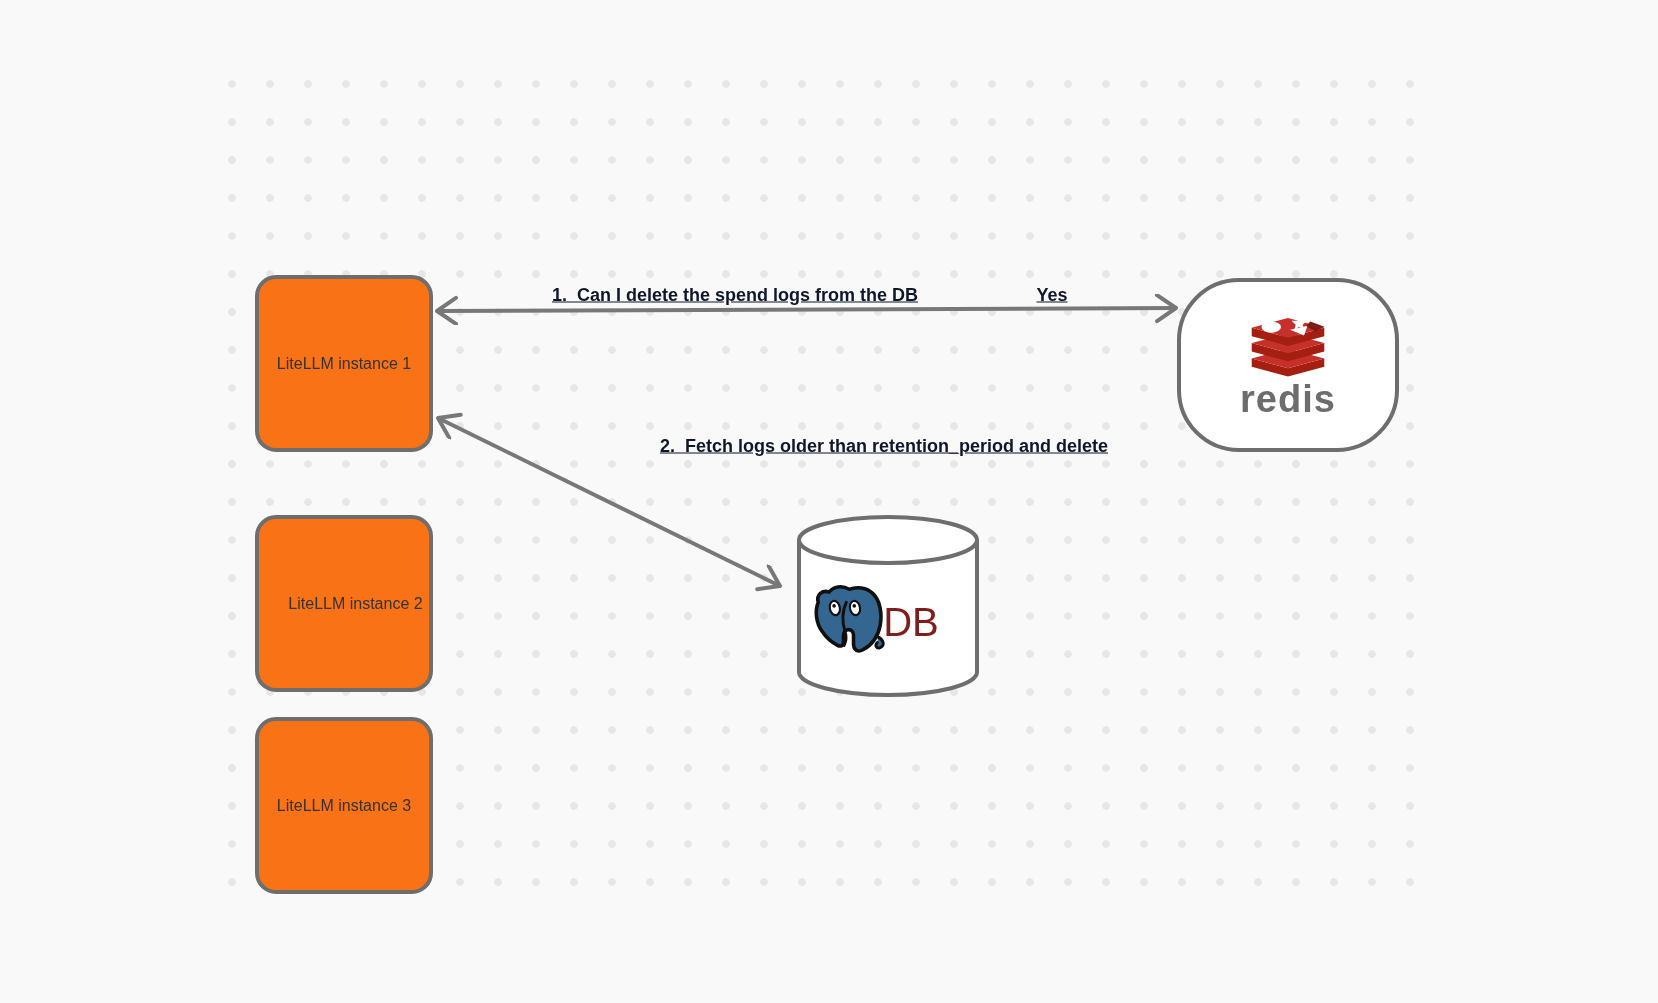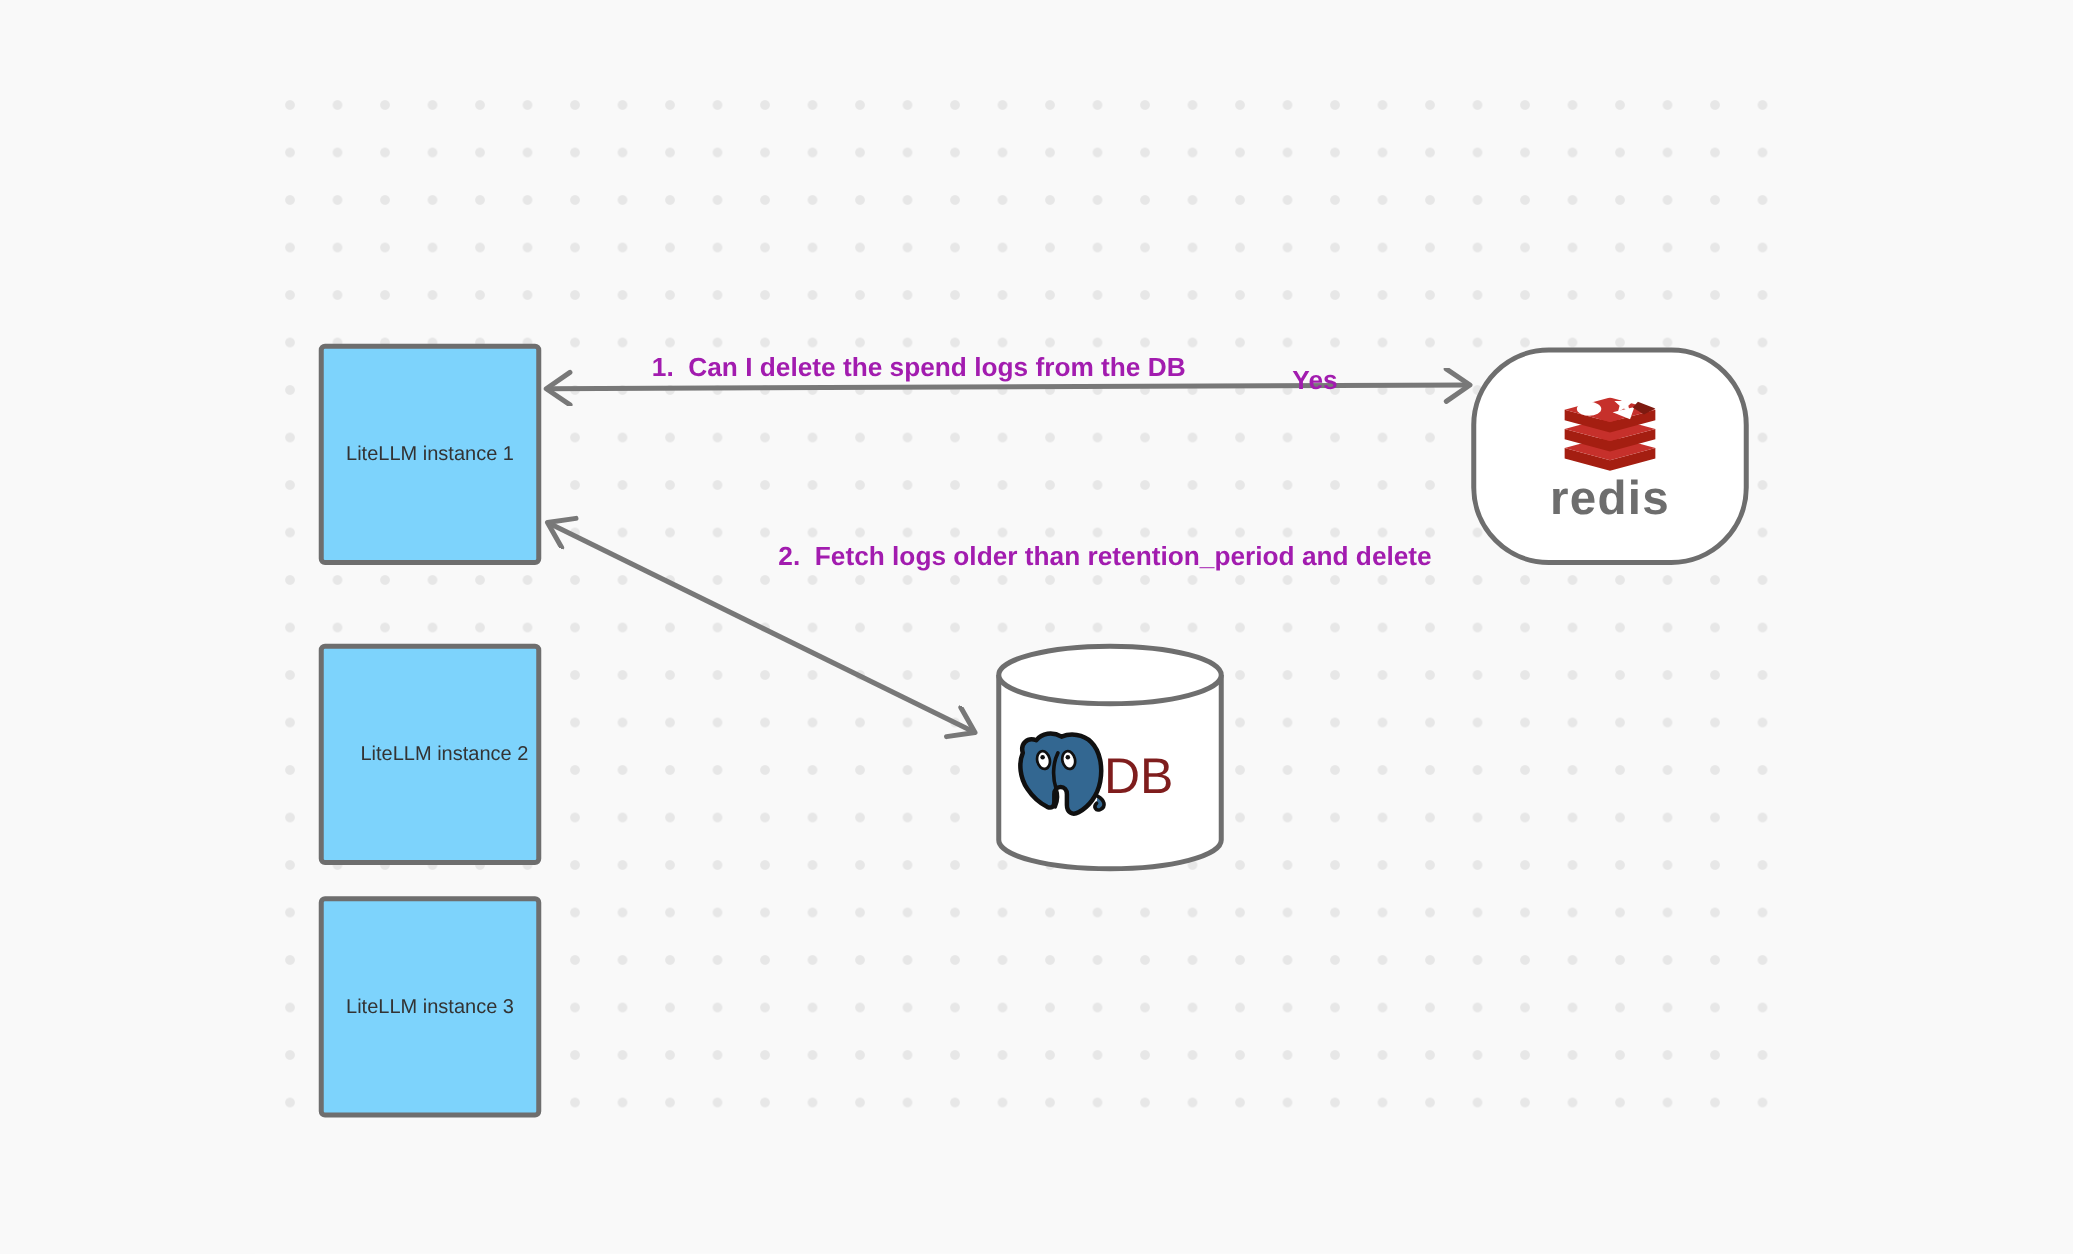--- a/index.html
+++ b/index.html
@@ -15,23 +15,23 @@
     position: absolute;
     left: 213px; top: 65px;
     width: 1216px; height: 836px;
     background-image: radial-gradient(circle, #e7e7e7 3.5px, rgba(0,0,0,0) 4.2px);
     background-size: 38px 38px;
   }
   .llm-box {
     position: absolute;
     left: 255px;
     width: 178px; height: 177px;
-    background: #7dd3fc;
+    background: #f97316;
     border: 4px solid #6e6e6e;
-    border-radius: 5px;
+    border-radius: 21px;
     box-sizing: border-box;
     display: flex;
     align-items: center;
     justify-content: center;
   }
   .llm-box .node-label {
     font-size: 16px;
     color: #333333;
     white-space: pre;
   }
@@ -64,27 +64,28 @@
 
   #arrow-layer, #db-layer {
     position: absolute;
     left: 0; top: 0;
     width: 1658px; height: 1003px;
     pointer-events: none;
   }
   .edge-label {
     position: absolute;
     transform: translate(-50%, -50%);
-    font-size: 21px;
+    font-size: 18px;
     font-weight: 700;
-    color: #a21caf;
+    color: #0f172a;
     white-space: pre;
+    text-decoration: underline;
   }
   #edge1-label { left: 735px; top: 295px; }
-  #edge1-response { left: 1052px; top: 305px; }
+  #edge1-response { left: 1052px; top: 295px; }
   #edge2-label { left: 844px; top: 446px; margin-left: 40px; }
 
   #db-content {
     position: absolute;
     left: 876px; top: 621px;
     transform: translate(-50%, -50%);
     display: flex;
     align-items: center;
   }
   #db-label {

